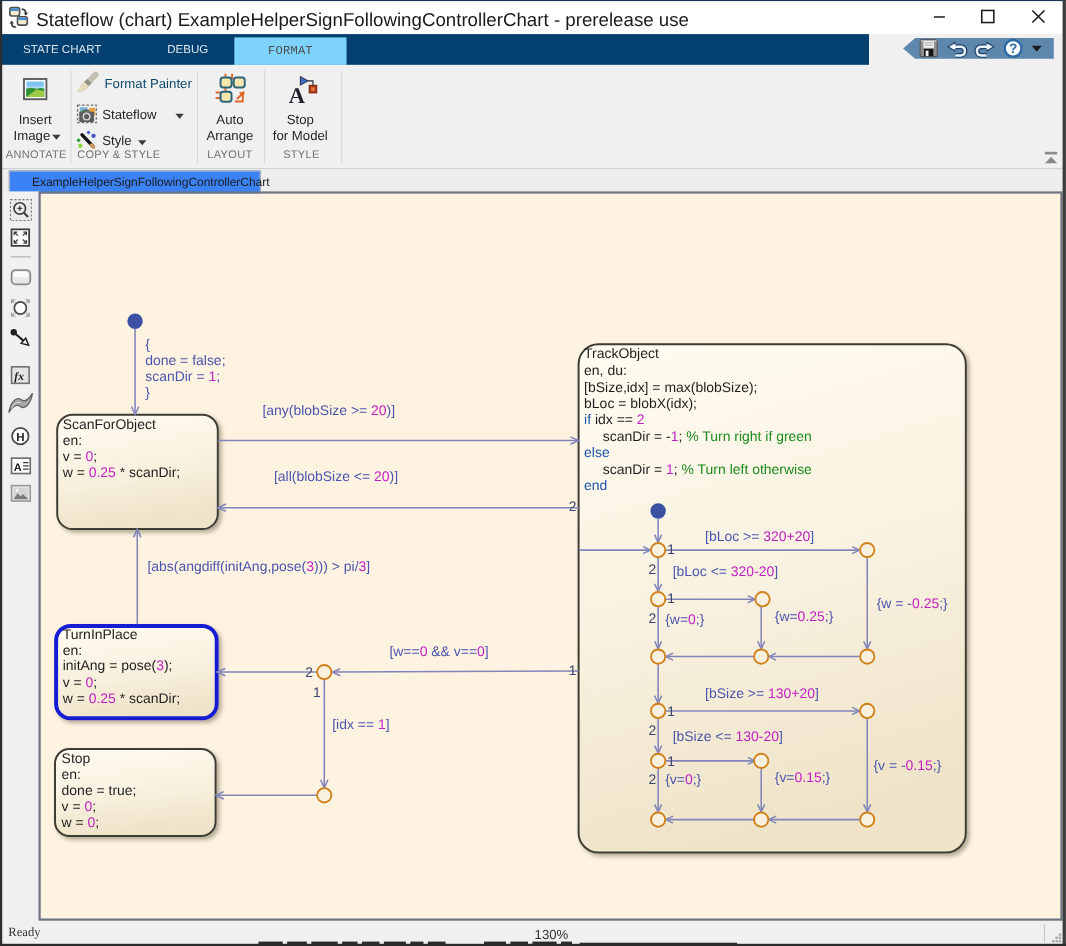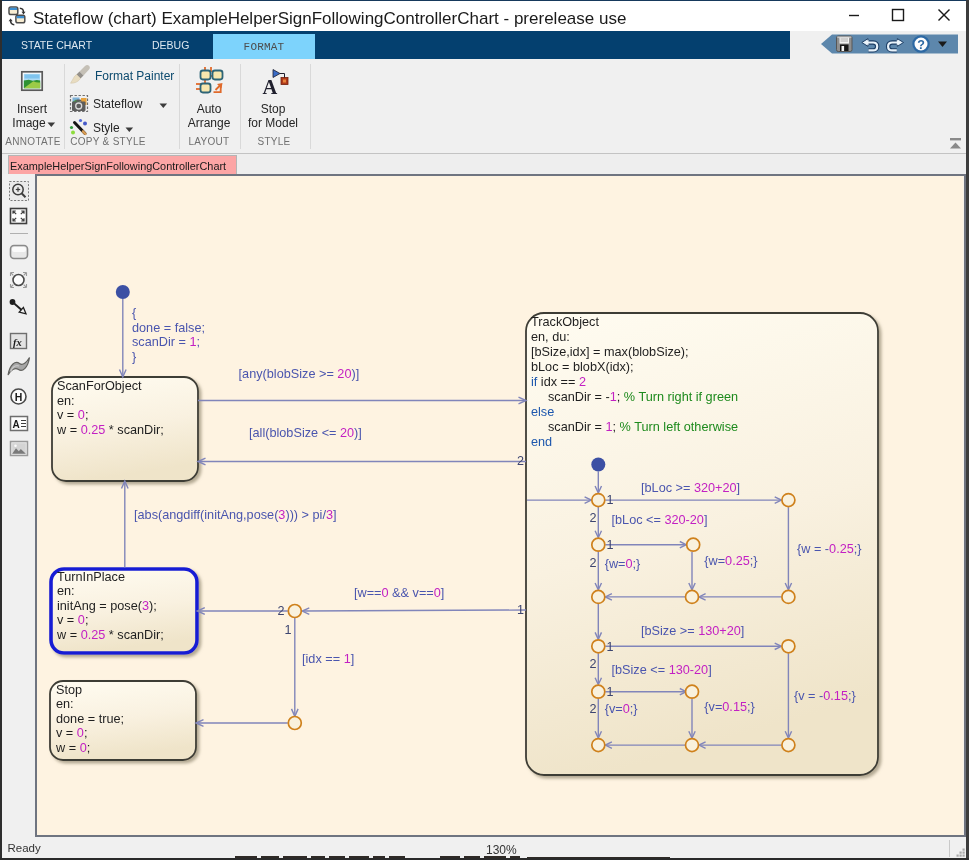--- a/index.html
+++ b/index.html
@@ -16,26 +16,26 @@
         text-align:center;line-height:26px;font-size:11px;letter-spacing:0.2px;color:#4d4d4d;font-family:Liberation Mono, monospace;}
   #ribbon{left:0;top:59px;width:969px;height:95px;background:#f0f0f0;
           border-bottom:1px solid #c3c3c3;box-sizing:border-box;}
   .rdiv{position:absolute;top:5px;width:1px;height:85px;background:#d9d9d9;}
   .rlabel{position:absolute;top:77px;font-size:10px;color:#707070;letter-spacing:0.3px;
           text-align:center;transform:translateX(-50%);}
   .rtext{position:absolute;font-size:12px;color:#262626;white-space:pre;}
   .rtextc{position:absolute;font-size:12px;color:#262626;transform:translateX(-50%);white-space:pre;}
   .gray{color:#0c4a6e;}
   #docbar{left:0;top:154px;width:969px;height:22px;background:#eeeeee;}
-  #doctab{position:absolute;left:8px;top:1px;width:229px;height:21px;background:#fca5a5;
+  #doctab{position:absolute;left:8px;top:1px;width:229px;height:21px;background:#3b82f6;
           border:1px solid #b5b5b5;border-bottom:none;box-sizing:border-box;
-          font-size:10.9px;color:#1a1a1a;line-height:21px;padding-left:1px;white-space:nowrap;}
+          font-size:10.9px;color:#1a1a1a;line-height:21px;padding-left:20px;white-space:nowrap;}
   #lefttb{left:0;top:174px;width:36px;height:661px;background:#f0f0f0;}
   #statusbar{left:0;top:837px;width:969px;height:23px;background:#f0f0f0;}
-  #ready{position:absolute;left:7.5px;top:5px;font-size:11.5px;color:#333;}
+  #ready{position:absolute;left:7.5px;top:5px;font-size:11.5px;color:#333;font-family:Liberation Serif, serif;}
   #zoompct{position:absolute;left:486px;top:6px;font-size:12px;color:#333;}
   #winborderL{left:0;top:0;width:2px;height:860px;background:#2e2e2e;}
   #winborderR{left:966px;top:0;width:3px;height:860px;background:#3c3c3c;}
   #winborderB{left:0;top:858px;width:969px;height:2px;background:#2a2a2a;}
 </style>
 </head>
 <body>
   <div id="titlebar" class="abs"></div>
   <div id="titletext" class="abs">Stateflow (chart) ExampleHelperSignFollowingControllerChart - prerelease use</div>
   <svg id="titleicon" class="abs" style="left:8px;top:5px" width="22" height="22" viewBox="0 0 22 22">

